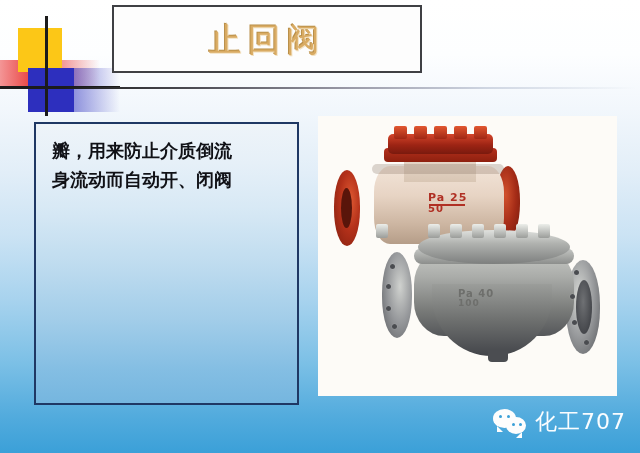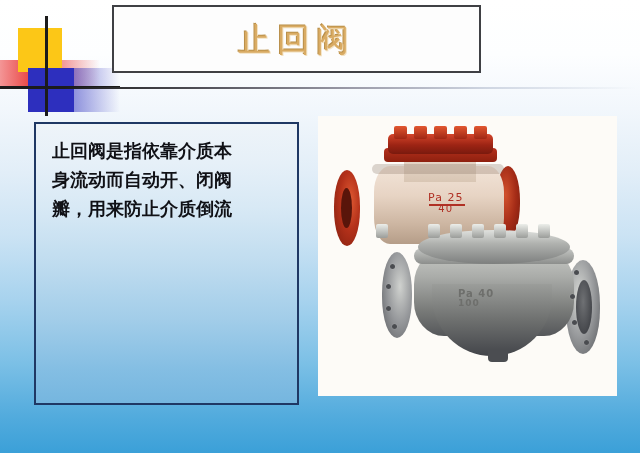--- a/index.html
+++ b/index.html
@@ -53,21 +53,21 @@
 
   
   .rule{
     position:absolute; left:64px; top:87px; width:572px; height:2px;
     background:linear-gradient(90deg,#1b1b1b 0%, #4a4a52 22%,
       #9a9aa8 50%, #cfd6e2 74%, rgba(240,245,250,0) 100%);
   }
 
   
   .title-box{
-    position:absolute; left:112px; top:5px; width:369px; height:68px;
+    position:absolute; left:112px; top:5px; width:310px; height:68px;
     background:#fdfdfd;
     border:2px solid #3f4044;
     display:flex; align-items:center; justify-content:center;
   }
   .title-box .title-text{
     font-family:"DejaVu Serif", serif;
     font-size:33px; letter-spacing:6px;
     color:#d9ab63;
     text-shadow:1px 1px 0 #f3e2c3, -1px -1px 0 #b98f49;
     line-height:1;
@@ -142,23 +142,23 @@
     position:absolute; left:168px; top:36px; width:24px; height:72px;
     border-radius:50%/48%;
     background:radial-gradient(ellipse at 40% 40%,#d1512d 0%,#a52c17 50%,#761a0c 100%);
   }
   .v1 .neckshade{
     position:absolute; left:44px; top:34px; width:132px; height:10px;
     border-radius:14px; background:rgba(120,96,78,.25);
   }
   .v1 .mark{
     position:absolute; left:100px; top:62px;
-    font-family:"DejaVu Sans", sans-serif; font-weight:normal;
+    font-family:"DejaVu Sans", sans-serif; font-weight:bold;
     font-size:11px; color:#b03024; letter-spacing:1px;
-    text-align:center; line-height:1.05;
+    line-height:1.05;
   }
   .v1 .mark .m2{ font-size:10px; display:block; }
   .v1 .underline{
     position:absolute; left:101px; top:74px; width:36px; height:2px;
     background:#b03024;
   }
 
   
   .v2{ position:absolute; left:58px; top:92px; width:238px; height:176px; }
   .v2 .body{
@@ -262,23 +262,22 @@
     <div class="hline"></div>
   </div>
   <div class="rule"></div>
 
   <div class="title-box">
     <div class="title-text">止回阀</div>
   </div>
 
   <div class="text-box">
     <div class="body">
-      <div>止回阀是指依靠介质本</div>
+      <div>瓣，用来防止介质倒流</div>
       <div>身流动而自动开、闭阀</div>
-      <div>瓣，用来防止介质倒流</div>
     </div>
   </div>
 
   <div class="pic-box">
     <div class="stage">
 
       <div class="v1">
         <div class="flange-l"></div>
         <div class="flange-l-in"></div>
         <div class="flange-r"></div>
@@ -287,21 +286,21 @@
         <div class="neckshade"></div>
         <div class="cap2"></div>
         <div class="cap"></div>
         <div class="bolt" style="left:66px"></div>
         <div class="bolt" style="left:86px"></div>
         <div class="bolt" style="left:106px"></div>
         <div class="bolt" style="left:126px"></div>
         <div class="bolt" style="left:146px"></div>
         <div class="mark">
           <span>Pa 25</span>
-          <span class="m2">40</span>
+          <span class="m2">50</span>
         </div>
         <div class="underline"></div>
       </div>
 
       <div class="v2">
         <div class="fl-left"></div>
         <div class="fl-right"></div>
         <div class="fl-right-in"></div>
         <div class="body"></div>
         <div class="bowl"></div>
@@ -325,14 +324,25 @@
         <div class="rivet" style="left:208px; top:132px"></div>
         <div class="mark">
           <span>Pa 40</span>
           <span class="m2">100</span>
         </div>
       </div>
 
     </div>
   </div>
 
+  <div class="wm">
+    <div class="wx">
+      <div class="b1"></div>
+      <div class="b2"></div>
+      <div class="d d1"></div>
+      <div class="d d2"></div>
+      <div class="d d3"></div>
+      <div class="d d4"></div>
+    </div>
+    <div class="label">化工707</div>
+  </div>
 
 </div>
 
 </body></html>

